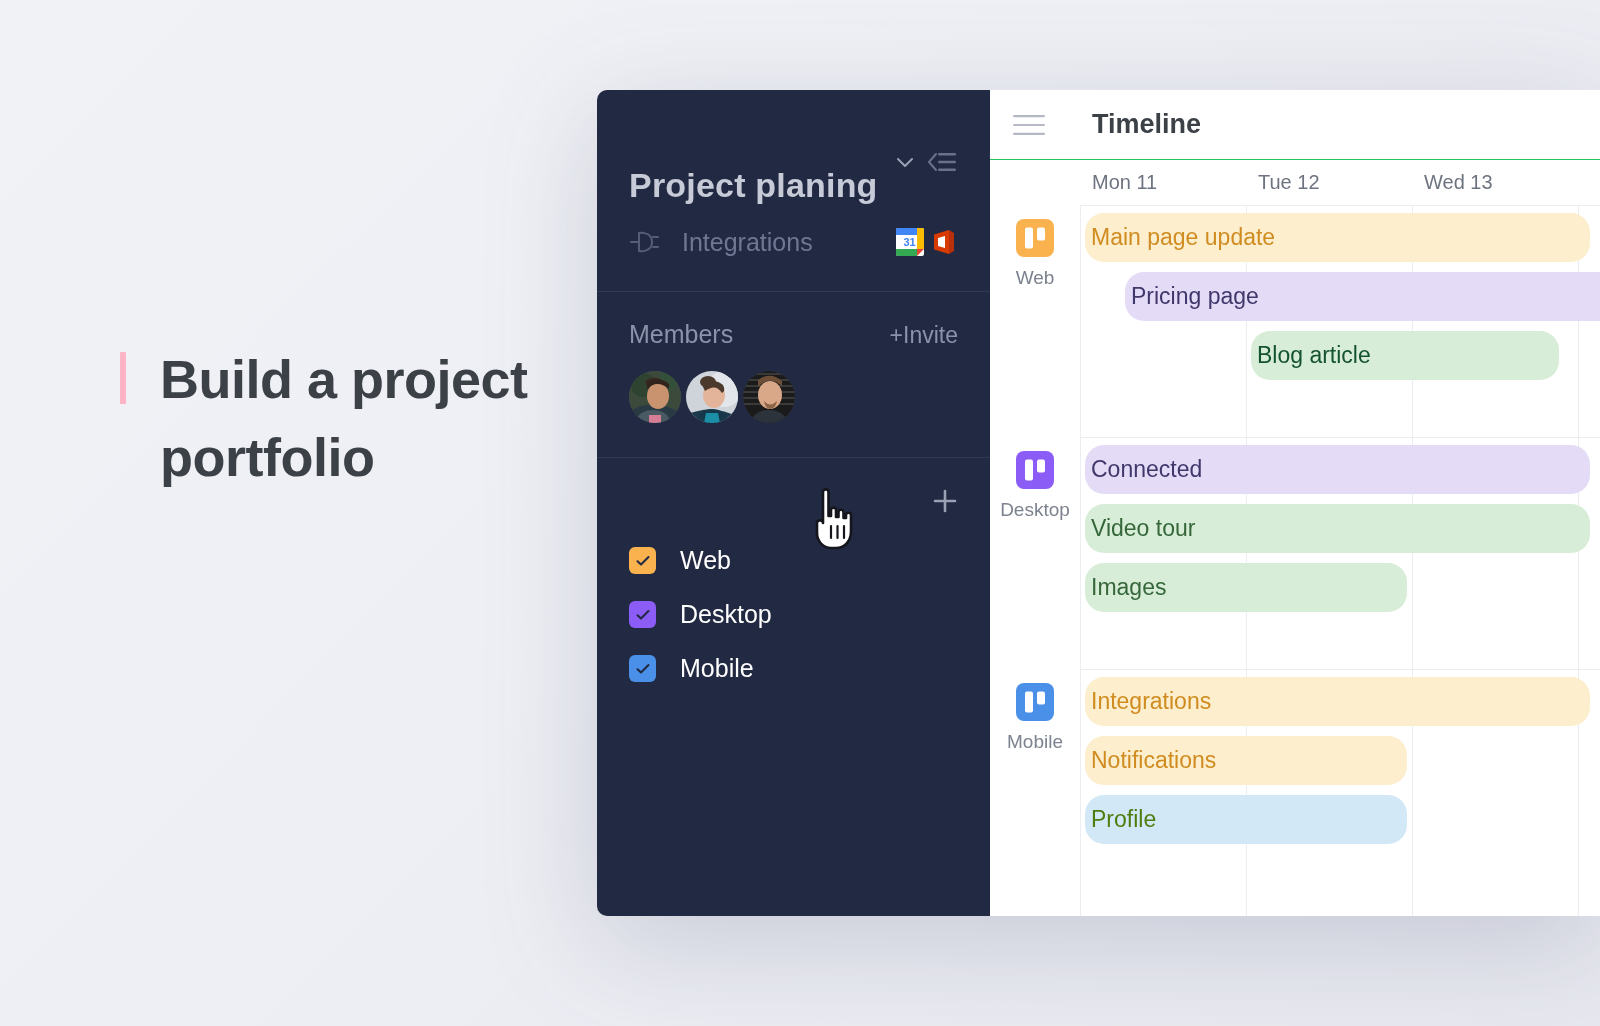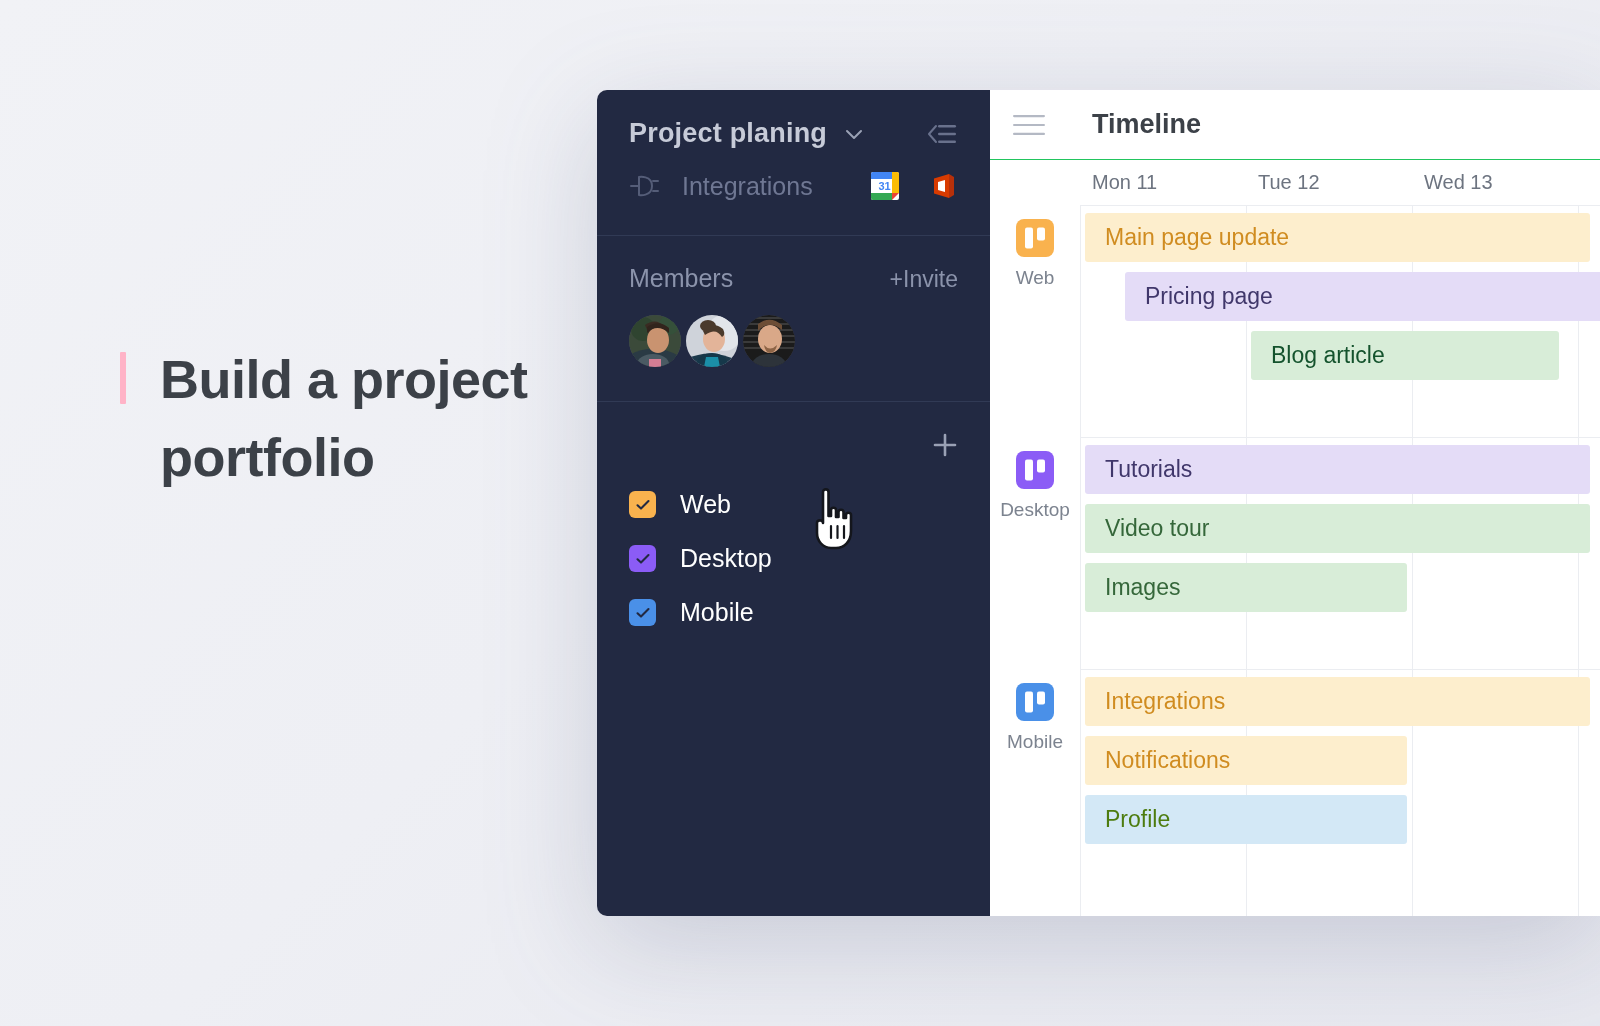--- a/index.html
+++ b/index.html
@@ -79,24 +79,25 @@
     background: #313a55;
     margin: 0;
   }
   .sb-head {
     display: flex;
     align-items: center;
     padding-top: 28px;
     padding-bottom: 22px;
   }
   .sb-title {
-    font-size: 27px;
+    font-size: 34px;
     font-weight: 600;
     color: #c7cbd8;
     letter-spacing: 0.2px;
+    margin-top: 48px;
   }
   .chev-down {
     margin-left: 16px;
     width: 22px;
     height: 22px;
     flex: 0 0 22px;
     display: block;
   }
   .collapse-icon {
     margin-left: auto;
@@ -119,21 +120,21 @@
   .sb-int-label {
     margin-left: 23px;
     font-size: 25px;
     color: #6f7793;
     font-weight: 400;
   }
   .int-icons {
     margin-left: auto;
     display: flex;
     align-items: center;
-    gap: 28px;
+    gap: 3px;
   }
   .gcal-icon, .office-icon {
     width: 30px;
     height: 30px;
     display: block;
   }
 
   .sb-members {
     padding-top: 28px;
     padding-bottom: 34px;
@@ -306,25 +307,25 @@
   .rail-icon svg { display:block; }
   .rail-label {
     margin-top: 10px;
     font-size: 19px;
     color: #7c838f;
   }
 
   .bar {
     position: absolute;
     height: 49px;
-    border-radius: 3px;
+    border-radius: 19px;
     display: flex;
     align-items: center;
     box-sizing: border-box;
-    padding-left: 20px;
+    padding-left: 6px;
     font-size: 23px;
     white-space: nowrap;
     overflow: hidden;
     cursor: pointer;
   }
 </style>
 </head>
 <body>
 
 <div id="stage">
@@ -530,21 +531,21 @@
             <div class="hline" style="top: 232px;"></div>
             <div class="board-rail" style="top: 246px;">
               <div class="rail-icon" style="background: rgb(139, 92, 246);">
                 <svg width="38" height="38" viewBox="0 0 38 38">
                   <rect x="9" y="8.5" width="8" height="21" rx="2" fill="#ffffff"></rect>
                   <rect x="21" y="8.5" width="8" height="13" rx="2" fill="#ffffff"></rect>
                 </svg>
               </div>
               <div class="rail-label">Desktop</div>
             </div>
-            <div class="bar" style="left: 95px; width: 504.6px; top: 240px; background: rgb(228, 220, 247); color: rgb(64, 55, 107);">Tutorials</div>
+            <div class="bar" style="left: 95px; width: 504.6px; top: 240px; background: rgb(228, 220, 247); color: rgb(64, 55, 107);">Connected</div>
             <div class="bar" style="left: 95px; width: 504.6px; top: 299px; background: rgb(216, 237, 216); color: rgb(53, 103, 58);">Video tour</div>
             <div class="bar" style="left: 95px; width: 322px; top: 358px; background: rgb(216, 237, 216); color: rgb(53, 103, 58);">Images</div>
             <div class="hline" style="top: 464px;"></div>
             <div class="board-rail" style="top: 478px;">
               <div class="rail-icon" style="background: rgb(74, 144, 232);">
                 <svg width="38" height="38" viewBox="0 0 38 38">
                   <rect x="9" y="8.5" width="8" height="21" rx="2" fill="#ffffff"></rect>
                   <rect x="21" y="8.5" width="8" height="13" rx="2" fill="#ffffff"></rect>
                 </svg>
               </div>

